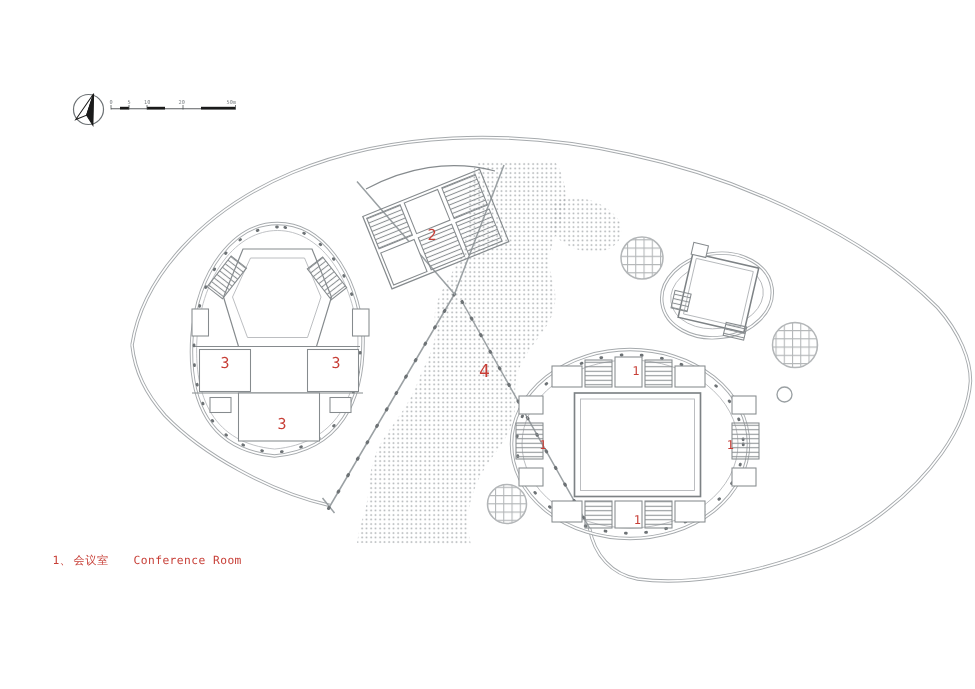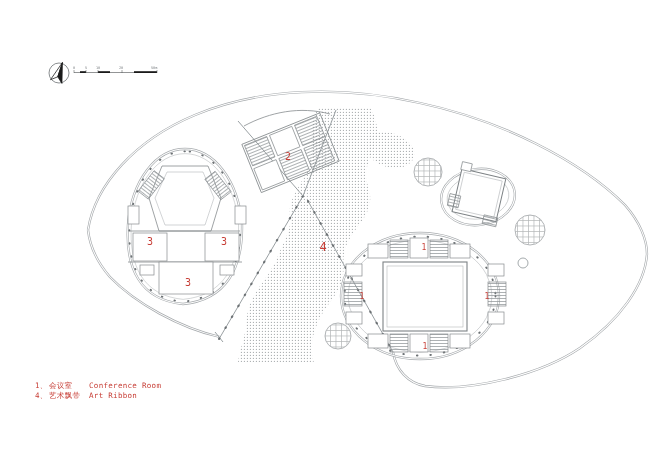--- a/index.html
+++ b/index.html
@@ -23,21 +23,21 @@
   .room{stroke:var(--detail-gray);stroke-width:0.7;fill:#ffffff;}
   .hroom{stroke:var(--detail-gray);stroke-width:0.7;fill:url(#hatchH);}
   .dotline{stroke:#6d7275;stroke-width:2.1;fill:none;stroke-linecap:round;stroke-dasharray:0.7 12;}
   .dotring{stroke:#6d7275;stroke-width:1.9;fill:none;stroke-linecap:round;stroke-dasharray:0.6 13;}
   .plan-num{fill:var(--label-red);font-family:"DejaVu Sans Mono","Liberation Mono",monospace;text-anchor:middle;}
   .n10{font-size:10px;}
   .n12{font-size:12px;}
   .n8{font-size:8px;}
   .scale-txt{fill:#7c8184;font-size:3.5px;font-family:"DejaVu Sans Mono",monospace;}
   .legend{
-    position:absolute;left:35px;top:381px;color:var(--label-red);
+    position:absolute;left:35px;top:369px;color:var(--label-red);
     font-size:7.5px;line-height:10px;letter-spacing:0.3px;white-space:nowrap;
   }
   .legend .l-num{display:inline-block;width:14px;}
   .legend .l-zh{display:inline-block;width:40px;}
 </style>
 </head>
 <body>
 
 <div class="canvas">
 
@@ -216,18 +216,15 @@
     <text class="scale-txt" x="96" y="69">10</text>
     <text class="scale-txt" x="119" y="69">20</text>
     <text class="scale-txt" x="151" y="69">50m</text>
   </g>
 </svg>
 
   <div class="legend">
     <div class="legend-row">
       <span class="l-num">1、</span><span class="l-zh">会议室</span><span class="l-en">Conference Room</span>
     </div>
-    <div class="legend-row">
-      <span class="l-num">4、</span><span class="l-zh">艺术飘带</span><span class="l-en">Art Ribbon</span>
-    </div>
   </div>
 
 </div>
 
 </body></html>

